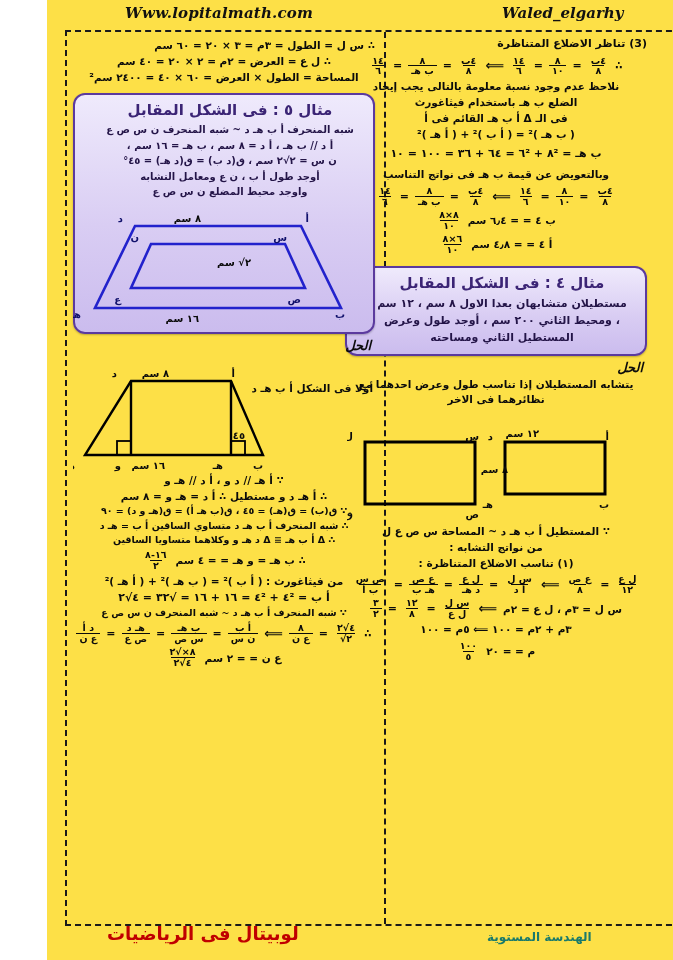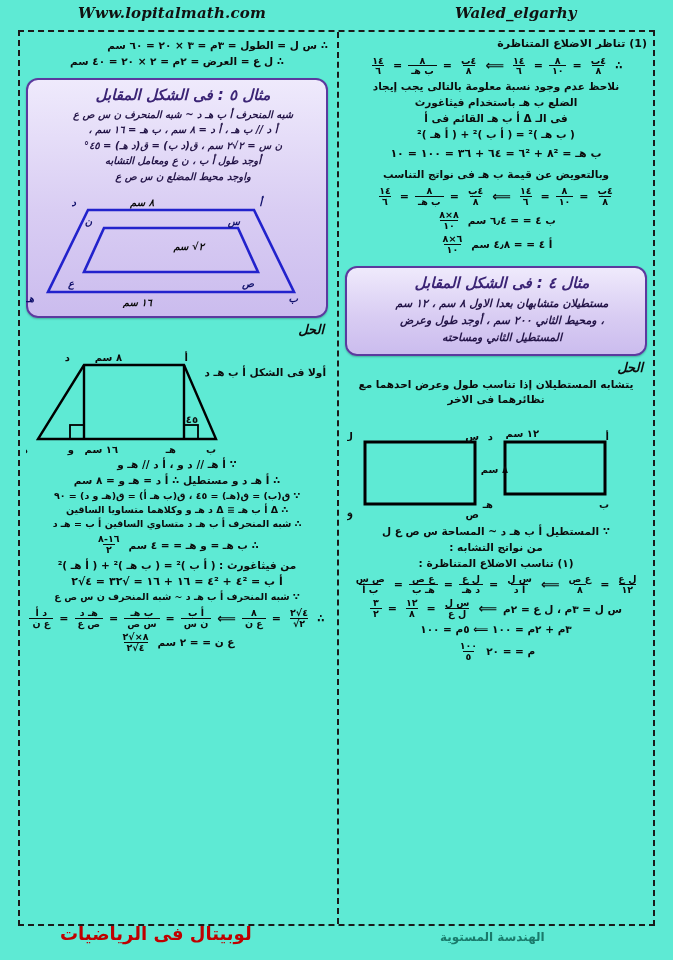--- a/index.html
+++ b/index.html
@@ -11,21 +11,22 @@
     width: 673px;
     height: 960px;
     position: relative;
     font-family: "DejaVu Sans", "Liberation Sans", sans-serif;
     overflow: hidden;
   }
 
   .page {
     position: absolute;
     inset: 0;
-    background: #5eead4;
+    background: #fde047;
+    margin-left: 47px;
   }
 
   
   .header {
     position: absolute;
     top: 0; left: 0; right: 0;
     height: 28px;
     display: flex;
     align-items: center;
     direction: ltr;
@@ -98,21 +99,20 @@
   .ar.center { text-align: center; }
 
   
   .example-box {
     border: 2px solid #5b3a9e;
     border-radius: 12px;
     background: linear-gradient(180deg, #efeafc 0%, #d9cdf3 55%, #cbbcee 100%);
     padding: 6px 10px 8px 22px;
     box-sizing: border-box;
     box-shadow: 0 1px 2px rgba(0,0,0,.25);
-    font-style: italic;
   }
   .example-title {
     font-family: "DejaVu Sans", "Liberation Sans", sans-serif;
     font-weight: bold;
     font-size: 15px;
     color: #3b2475;
     text-align: center;
     margin-bottom: 3px;
     white-space: nowrap;
   }
@@ -208,21 +208,21 @@
   <div class="header">
     <div class="hdr-left">Www.lopitalmath.com</div>
     <div class="hdr-right">Waled_elgarhy</div>
   </div>
 
   <div class="frame"></div>
   <div class="col-divider"></div>
 
   <div class="col col-right">
 
-    <div class="ar" style="font-size:11px;margin-top:2px;">(1) تناظر الاضلاع المتناظرة</div>
+    <div class="ar" style="font-size:11px;margin-top:2px;">(3) تناظر الاضلاع المتناظرة</div>
 
     <div class="eqline">
       <span class="op">∴</span>
       <span class="frac">
           <span class="num">٤ب</span>
           <span class="den">٨</span>
         </span>
       <span class="op">=</span>
       <span class="frac">
           <span class="num">٨</span>
@@ -406,20 +406,21 @@
           <span class="den">٥</span>
         </span>
     </div>
 
   </div>
 
   <div class="col col-left">
 
     <div class="ar center" style="margin-top:4px;text-align:right;">∴ س ل = الطول = ٣م = ٣ × ٢٠ = ٦٠ سم</div>
     <div class="ar center">∴ ل ع = العرض = ٢م = ٢ × ٢٠ = ٤٠  سم</div>
+    <div class="ar center">المساحة = الطول × العرض = ٦٠ × ٤٠ = ٢٤٠٠ سم²</div>
 
     <div class="spacer8"></div>
 
     <div class="example-box">
       <div class="example-title">مثال ٥ : فى الشكل المقابل</div>
       <div class="example-body" style="font-size:10px;">شبه المنحرف أ ب هـ د ~ شبه المنحرف ن س ص ع</div>
       <div class="example-body" style="font-size:10px;">أ د // ب هـ ،  أ د = ٨ سم ، ب هـ = ١٦ سم ،</div>
       <div class="example-body" style="font-size:10px;">ن س = ٢√٢  سم ، ق(د ب) = ق(د هـ) = ٤٥°</div>
       <div class="example-body" style="font-size:10px;">أوجد طول أ ب ، ن ع  ومعامل التشابه</div>
       <div class="example-body" style="font-size:10px;">واوجد محيط المضلع ن س ص ع</div>
@@ -465,22 +466,22 @@
           <text class="figlabel" x="96" y="22">٨ سم</text>
           <text class="figlabel" x="92" y="114">١٦ سم</text>
           <text class="figlabel" x="172" y="84">٤٥</text>
         </svg>
       </div>
     </div>
 
     <div class="ar center">∵ أ هـ // د و ،  أ د // هـ و</div>
     <div class="ar center">∴ أ هـ د و مستطيل   ∴ أ د = هـ و = ٨ سم</div>
     <div class="ar center sm">∵ ق(ب) = ق(هـ) = ٤٥ ، ق(ب هـ أ) = ق(هـ و د) = ٩٠</div>
+    <div class="ar center sm">∴ شبه المنحرف أ ب هـ د  متساوي الساقين  أ ب = هـ د</div>
     <div class="ar center sm">∴ Δ أ ب هـ ≡ Δ د هـ و  وكلاهما متساويا الساقين</div>
-    <div class="ar center sm">∴ شبه المنحرف أ ب هـ د  متساوي الساقين  أ ب = هـ د</div>
 
     <div class="eqline" style="justify-content:center;">
       <span>∴ ب هـ = و هـ =  = ٤ سم</span>
       <span class="frac">
           <span class="num">١٦-٨</span>
           <span class="den">٢</span>
         </span>
     </div>
 
     <div class="ar center">من فيثاغورث : ( أ ب )² = ( ب هـ )² + ( أ هـ )²</div>

